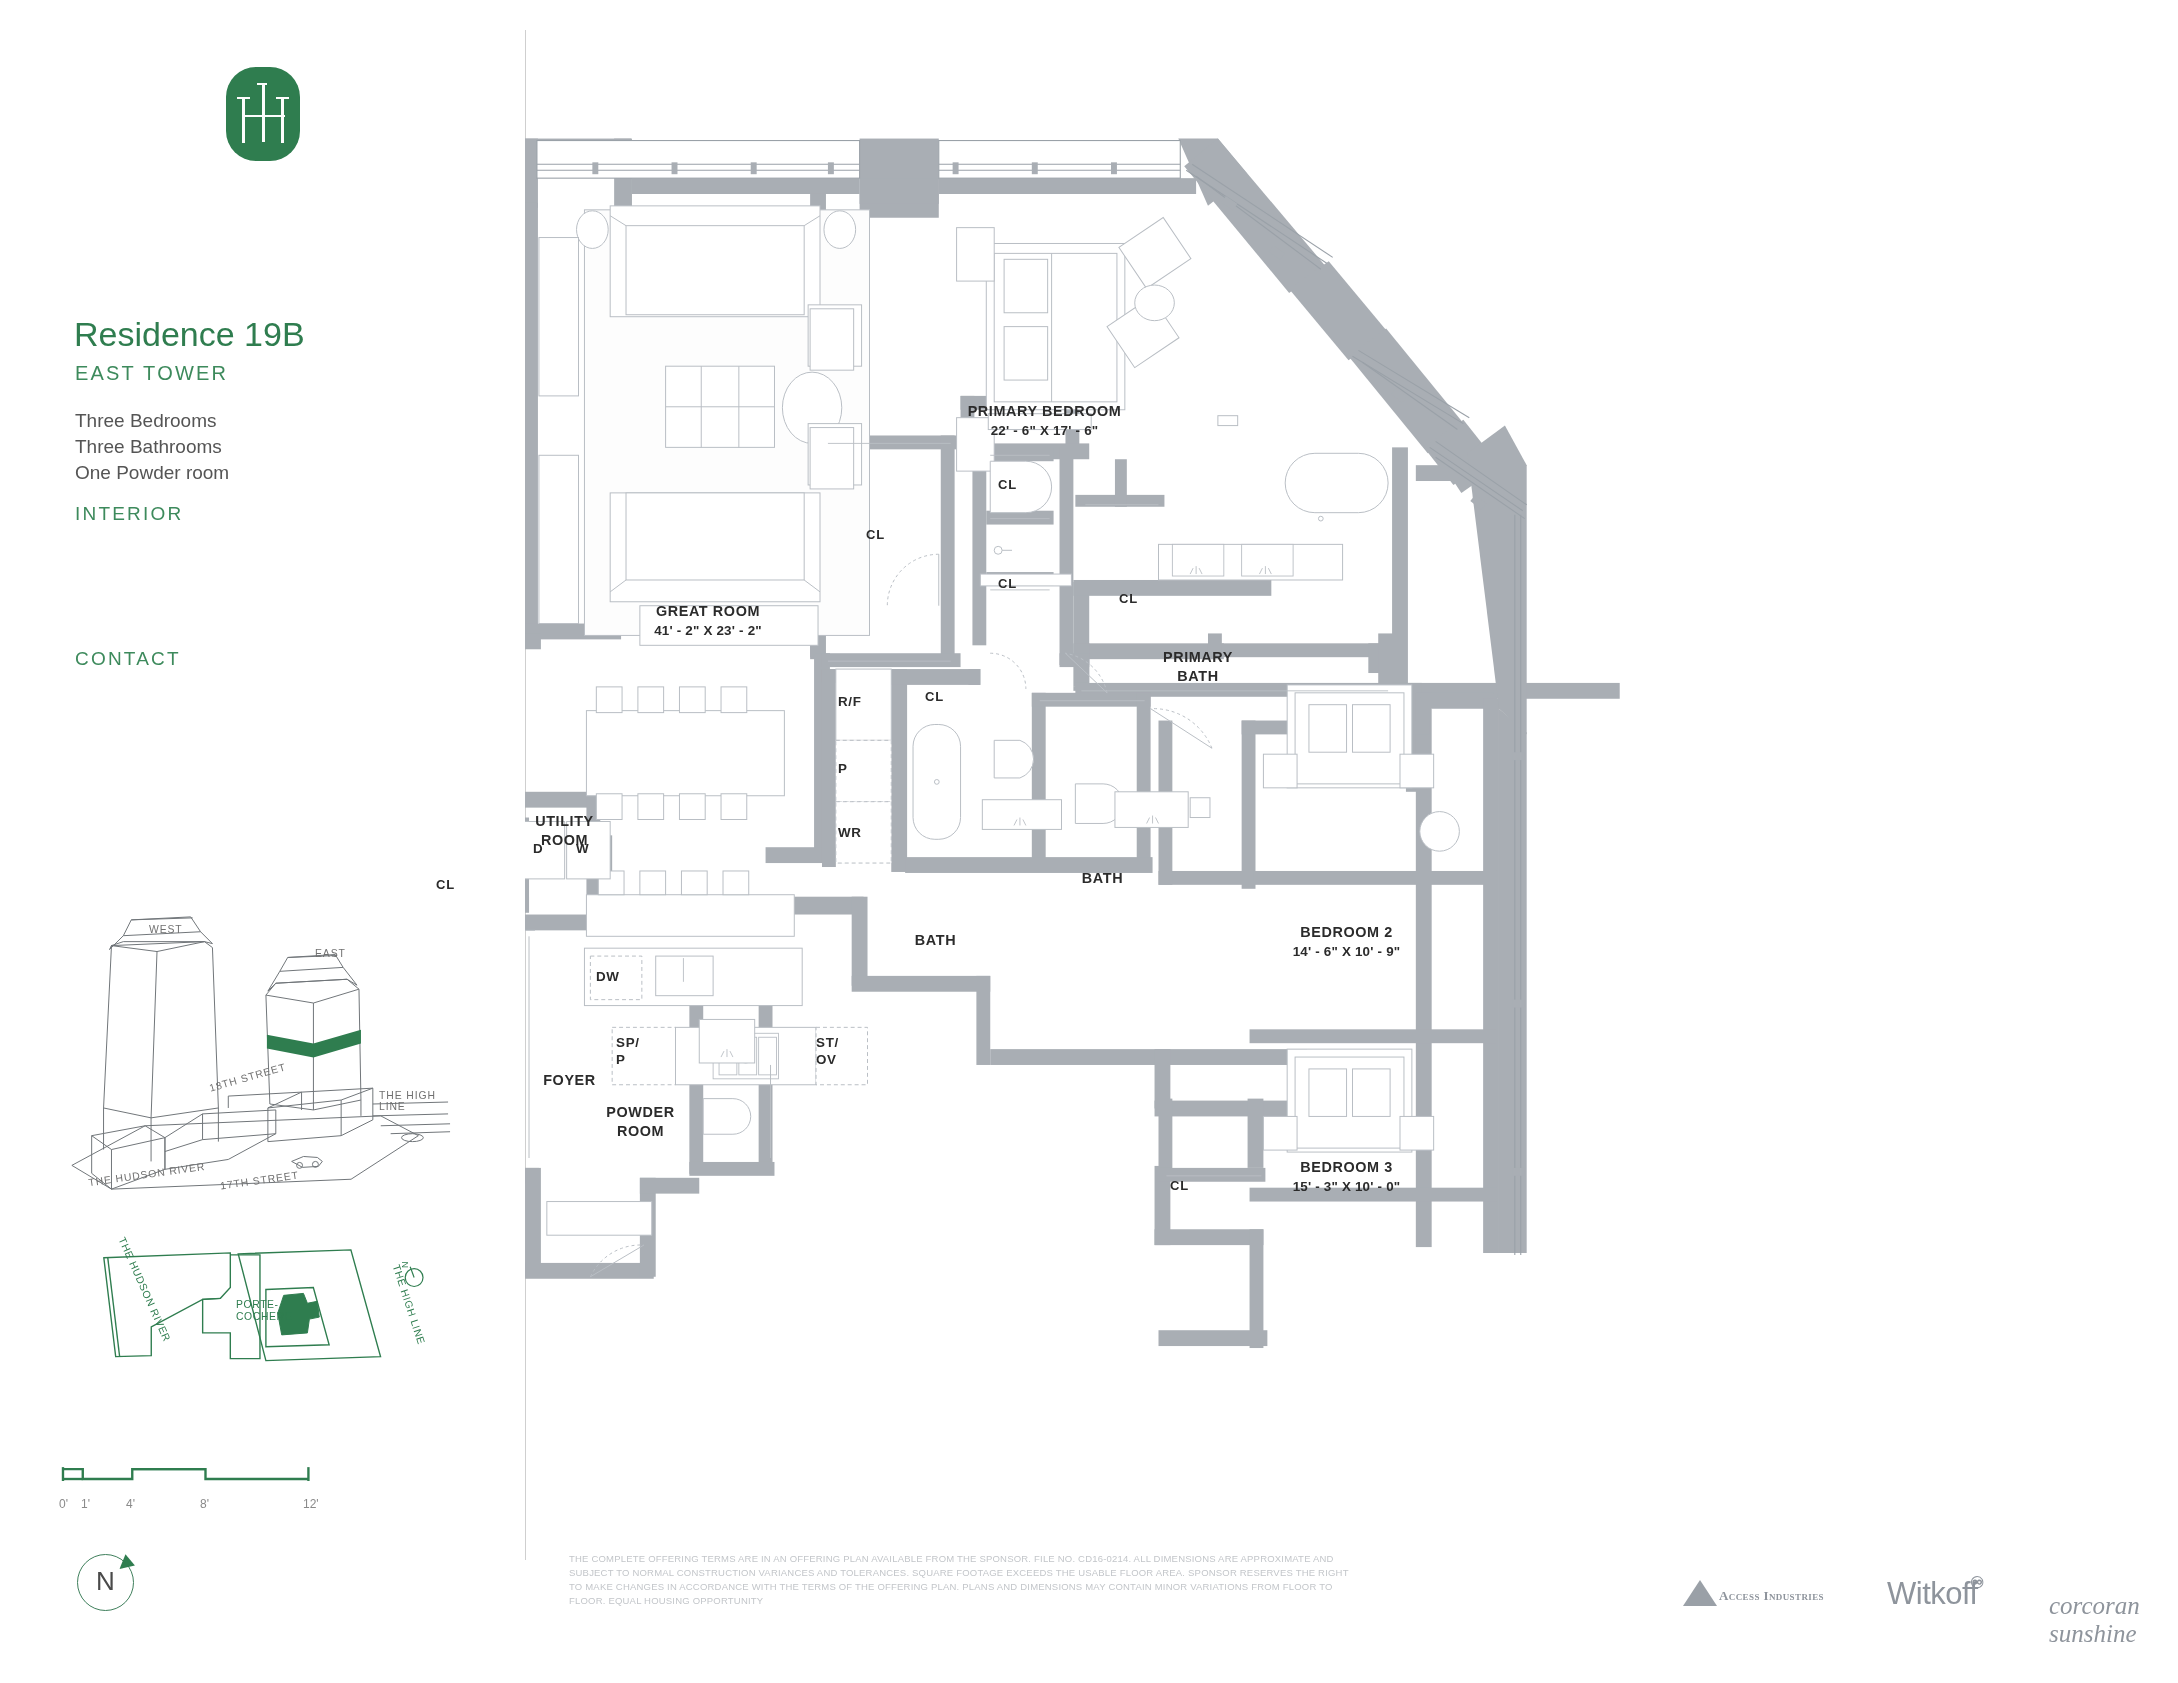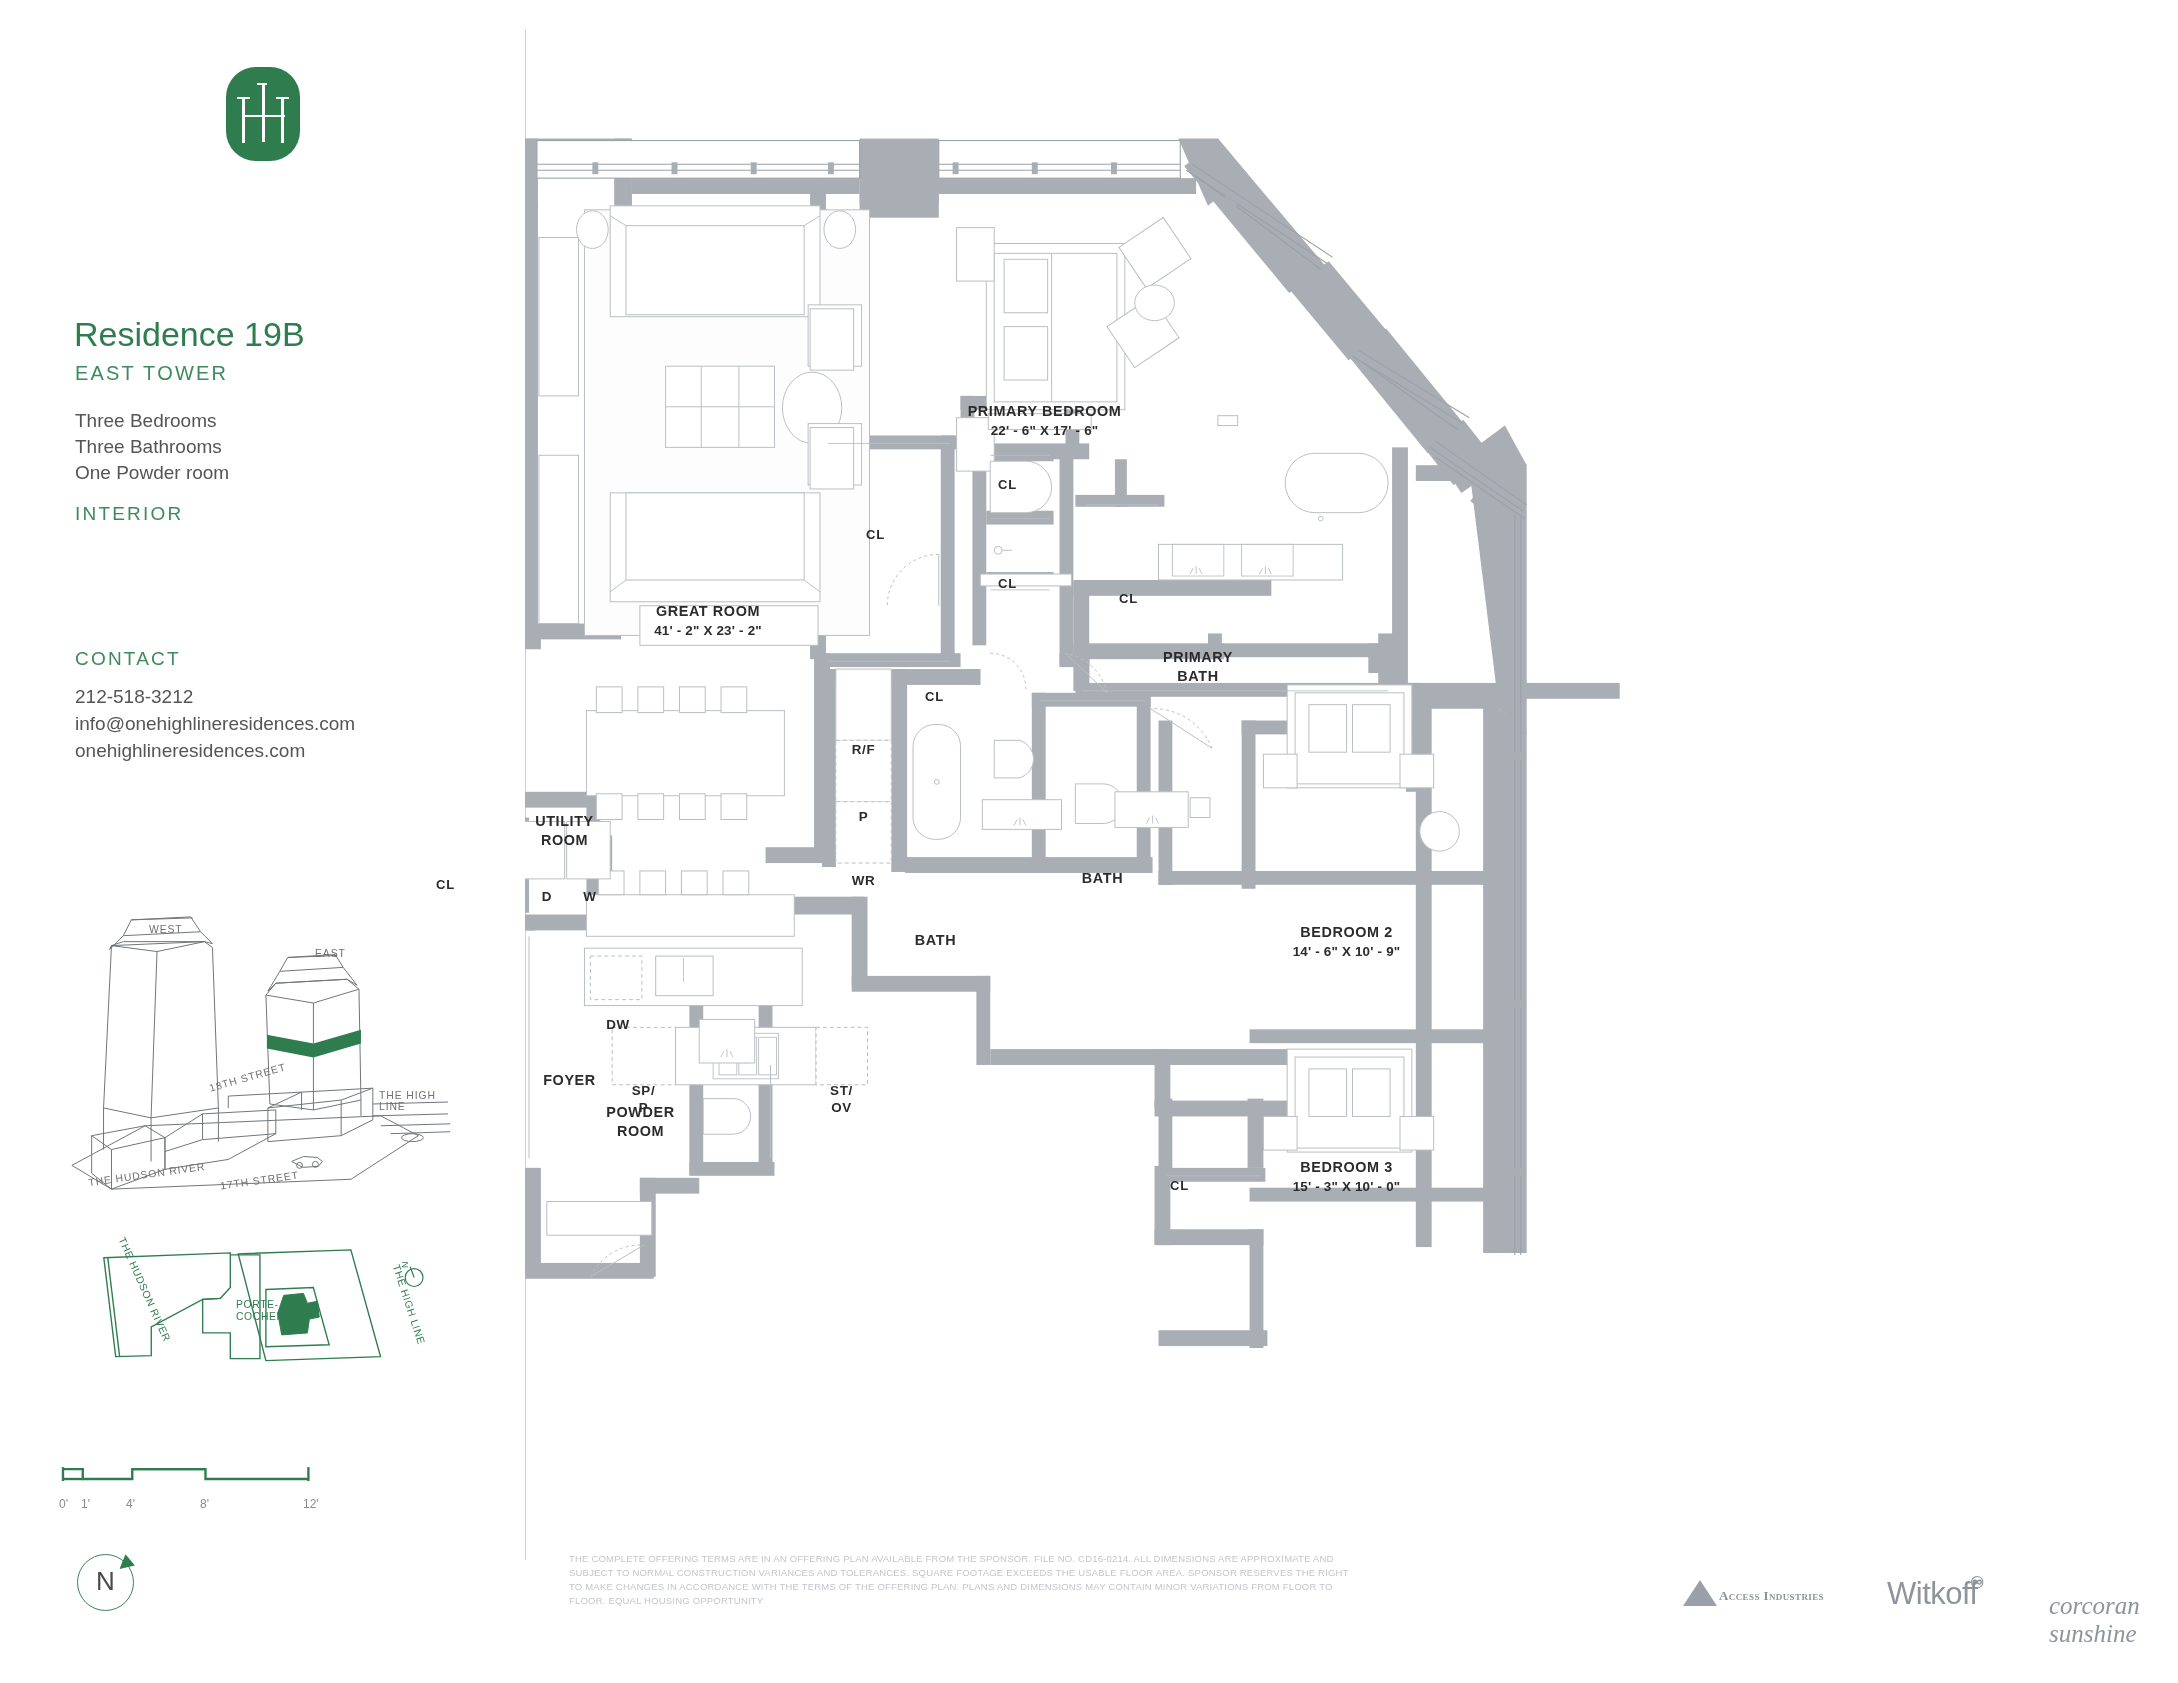--- a/index.html
+++ b/index.html
@@ -64,21 +64,21 @@
   #plan{position:absolute;left:525px;top:0;width:1653px;height:1544px;}
   #plan svg{display:block;}
 
   .rmlabel{position:absolute;text-align:center;font-size:14.4px;font-weight:bold;
       color:#2b2b2b;letter-spacing:0.6px;line-height:19px;white-space:nowrap;
       font-family:"Liberation Sans",sans-serif;}
   .rmlabel .dim{font-weight:bold;font-size:13.4px;letter-spacing:0.2px;}
   .cl-label{position:absolute;font-size:13px;font-weight:bold;color:#2b2b2b;
       letter-spacing:0.8px;white-space:nowrap;}
   .app-label{position:absolute;font-size:13.4px;font-weight:bold;color:#2b2b2b;
-      letter-spacing:0.7px;text-align:center;line-height:17px;white-space:nowrap;margin-top:48px;}
+      letter-spacing:0.7px;line-height:17px;white-space:nowrap;}
 
   
   #disclaimer{position:absolute;left:569px;top:1552px;width:792px;font-size:9.5px;
       line-height:14px;color:#c3c6ca;letter-spacing:0.2px;}
   #footer-logos{position:absolute;left:1683px;top:1574px;width:455px;height:59px;}
   .flogo{position:absolute;color:#8e949c;}
   #logo-access{left:0;top:14px;font-family:"Liberation Serif",serif;font-size:13px;
       letter-spacing:0.4px;font-variant:small-caps;font-weight:bold;}
   #logo-witkoff{left:204px;top:2px;font-size:31px;letter-spacing:-0.5px;}
   #logo-corcoran{left:366px;top:18px;font-family:"Liberation Serif",serif;
@@ -107,23 +107,20 @@
 
   <div class="res-title">Residence 19B</div>
   <div class="res-sub">EAST TOWER</div>
   <div class="res-list" style="white-space:pre-line">Three Bedrooms
 Three Bathrooms
 One Powder room</div>
 
   <div class="sec-head" id="interior-head">INTERIOR</div>
 
   <div class="sec-head" id="contact-head">CONTACT</div>
-  <div class="sec-body" id="contact-body" style="white-space:pre-line">212-518-3212
-info@onehighlineresidences.com
-onehighlineresidences.com</div>
 
   <div id="bldg-diagram">
     <svg width="406" height="297" viewBox="0 0 410 300">
       <g fill="none" stroke="#6f7478" stroke-width="1" stroke-linejoin="round">
 
         <path d="M18 262 L92 222 L330 212 L368 232 L300 276 L58 286 Z"></path>
 
         <path d="M50 246 L50 204 L58 40 L70 36 L152 36 L160 42 L166 204 L166 238"></path>
         <path d="M50 204 L98 214 L166 204"></path>
         <path d="M98 214 L98 258"></path>

